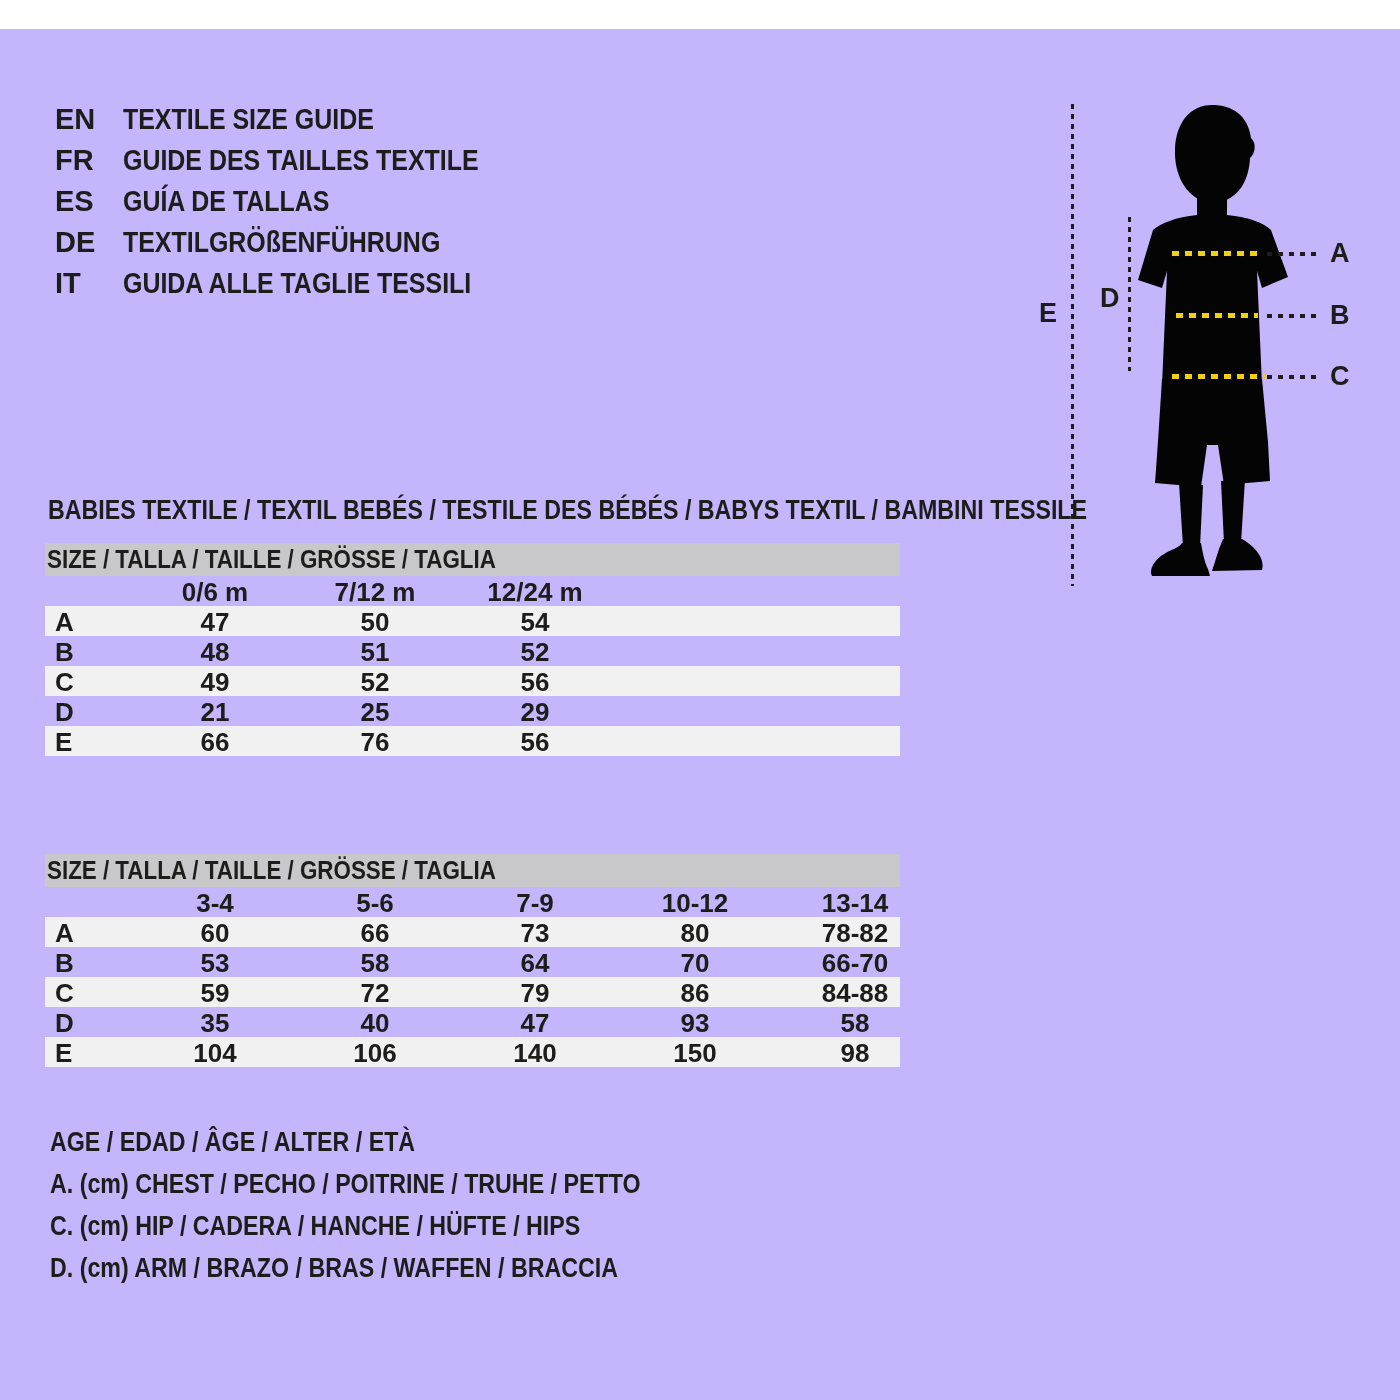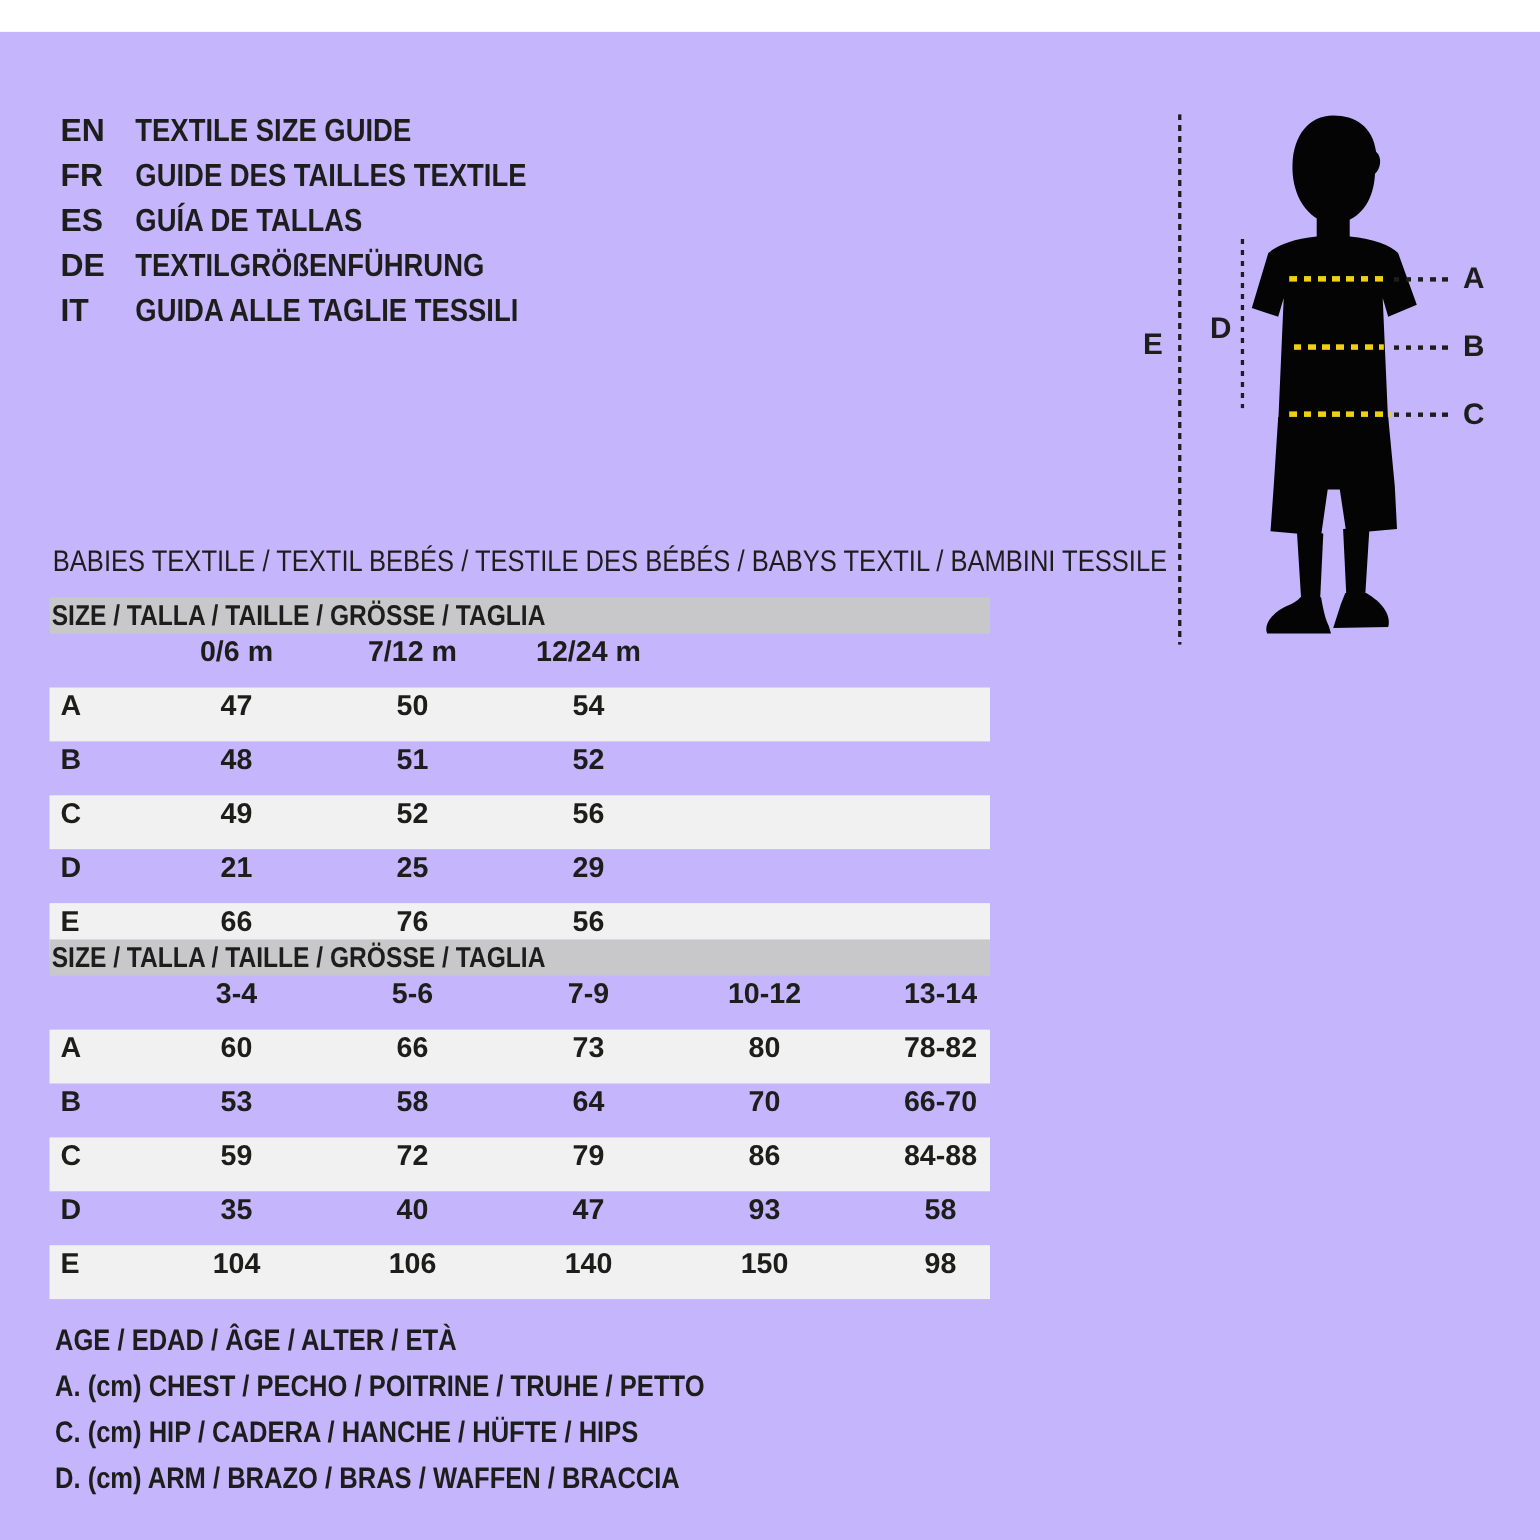--- a/index.html
+++ b/index.html
@@ -23,33 +23,33 @@
   .fig-svg{position:absolute;left:1100px;top:68px;width:220px;height:490px;}
   .vdash{position:absolute;width:3px;
     background-image:repeating-linear-gradient(to bottom,var(--ink) 0 5px,transparent 5px 10px);}
   .hdash-y{position:absolute;height:5px;
     background-image:repeating-linear-gradient(to right,var(--measure-yellow) 0 7px,transparent 7px 13px);}
   .hdash-k{position:absolute;height:4px;
     background-image:repeating-linear-gradient(to right,var(--ink) 0 5px,transparent 5px 11px);}
   .marker{position:absolute;font-size:27px;font-weight:700;line-height:27px;}
 
   
-  .section-heading{position:absolute;left:48px;font-size:27px;font-weight:400;line-height:27px;white-space:nowrap;}
+  .section-heading{position:absolute;left:48px;font-size:27px;font-weight:700;line-height:27px;white-space:nowrap;}
 
   
   .sg-table{position:absolute;left:45px;width:855px;font-size:26px;font-weight:700;}
   .bar{height:33px;line-height:33px;background:var(--header-bar);padding-left:2px;white-space:nowrap;}
-  .row{display:flex;height:49px;line-height:33px;width:855px;}
+  .row{display:flex;height:30px;line-height:33px;width:855px;}
   .row.stripe{background:var(--row-stripe);}
   .cell{flex:none;text-align:center;}
   .cell.lab{width:90px;text-align:left;padding-left:10px;}
   .cell.v{width:160px;}
 
   
-  .legend{position:absolute;left:50px;top:1168px;}
+  .legend{position:absolute;left:50px;top:1092px;}
   .legend-line{height:42px;line-height:42px;font-size:27px;font-weight:700;white-space:nowrap;}
 </style>
 </head>
 <body>
 
 <div class="canvas">
 
   <div class="lang-block">
     <div class="lang-row">
       <span class="lang-code">EN</span><span class="condense">TEXTILE SIZE GUIDE</span>

